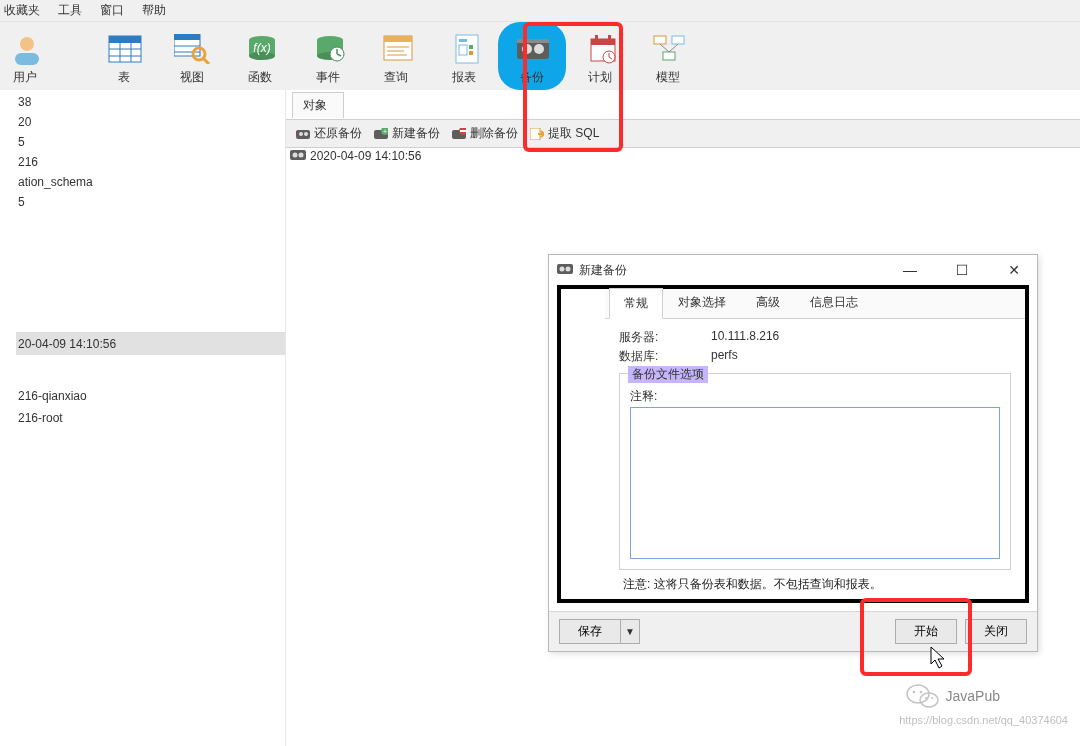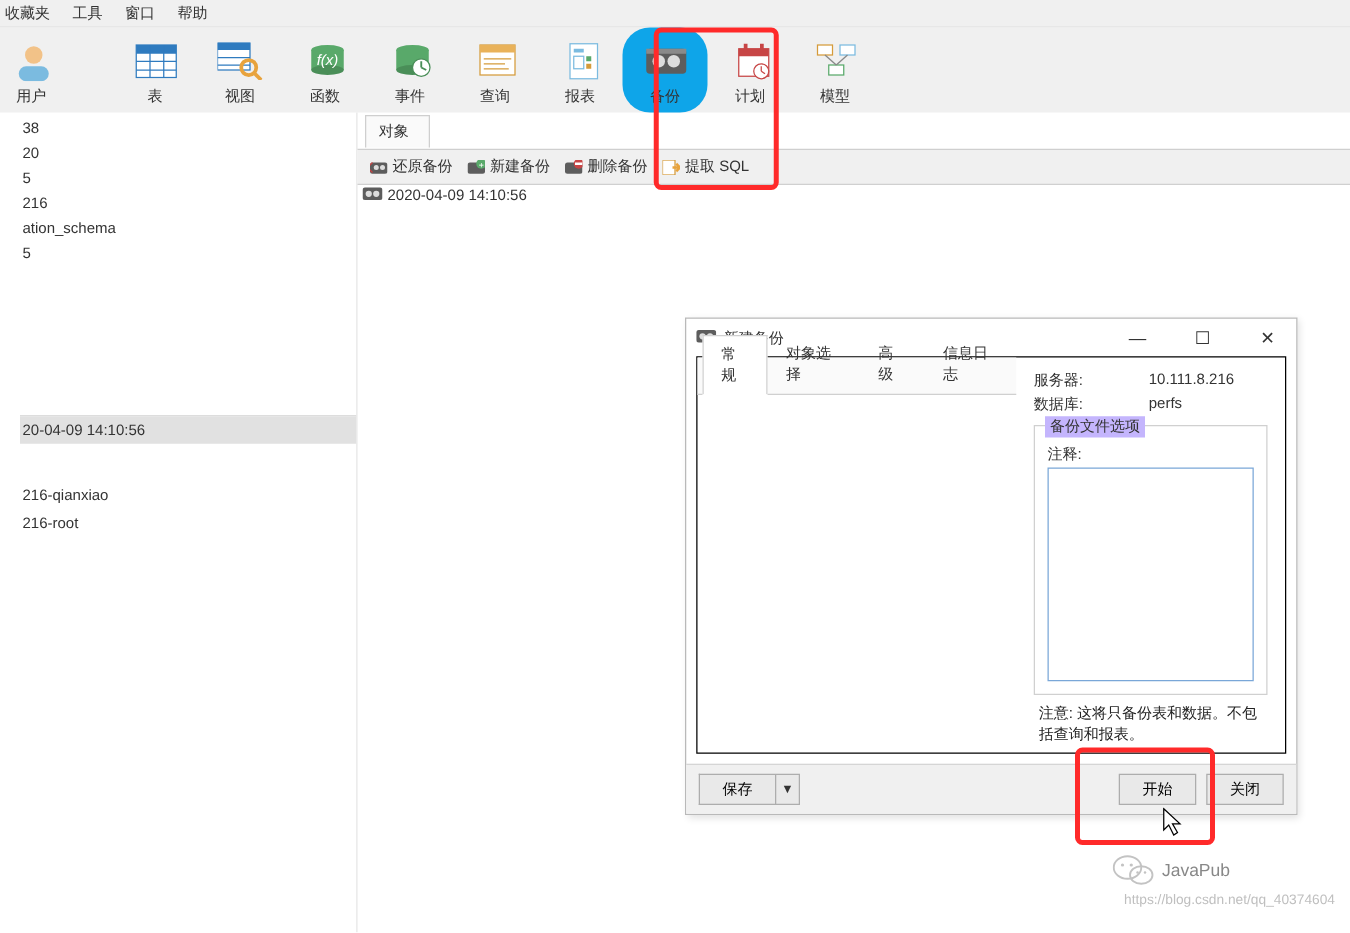--- a/index.html
+++ b/index.html
@@ -166,24 +166,26 @@
   }
   .titlebar .spacer { flex: 1; }
   .titlebar .winbtn {
     width: 46px; height: 30px;
     display: flex; align-items: center; justify-content: center;
     font-size: 14px;
     font-family: "Segoe UI Symbol", sans-serif;
     color: #333;
   }
   .dlg-inner {
-    border: 1px solid #000000;
+    border: 4px solid #000000;
     margin: 0 8px 8px 8px;
     flex: 1;
     display: flex;
+    flex-direction: column;
+    padding-left: 44px;
   }
   .tabstrip {
     height: 30px;
     display: flex;
     align-items: flex-end;
     border-bottom: 1px solid #d0d0d0;
     background: #fafafa;
     padding-left: 4px;
     gap: 0;
   }
@@ -272,21 +274,21 @@
     position: absolute;
     right: 12px;
     bottom: 20px;
     color: #bfbfbf;
     font-size: 11px;
     pointer-events: none;
     z-index: 5;
   }
   .wechat-bubble {
     position: absolute;
-    right: 96px;
+    right: 80px;
     bottom: 36px;
     display: flex;
     align-items: center;
     gap: 6px;
     color: #888;
     font-size: 14px;
     z-index: 60;
     pointer-events: none;
   }
   .wechat-bubble svg { opacity: 0.7; }

